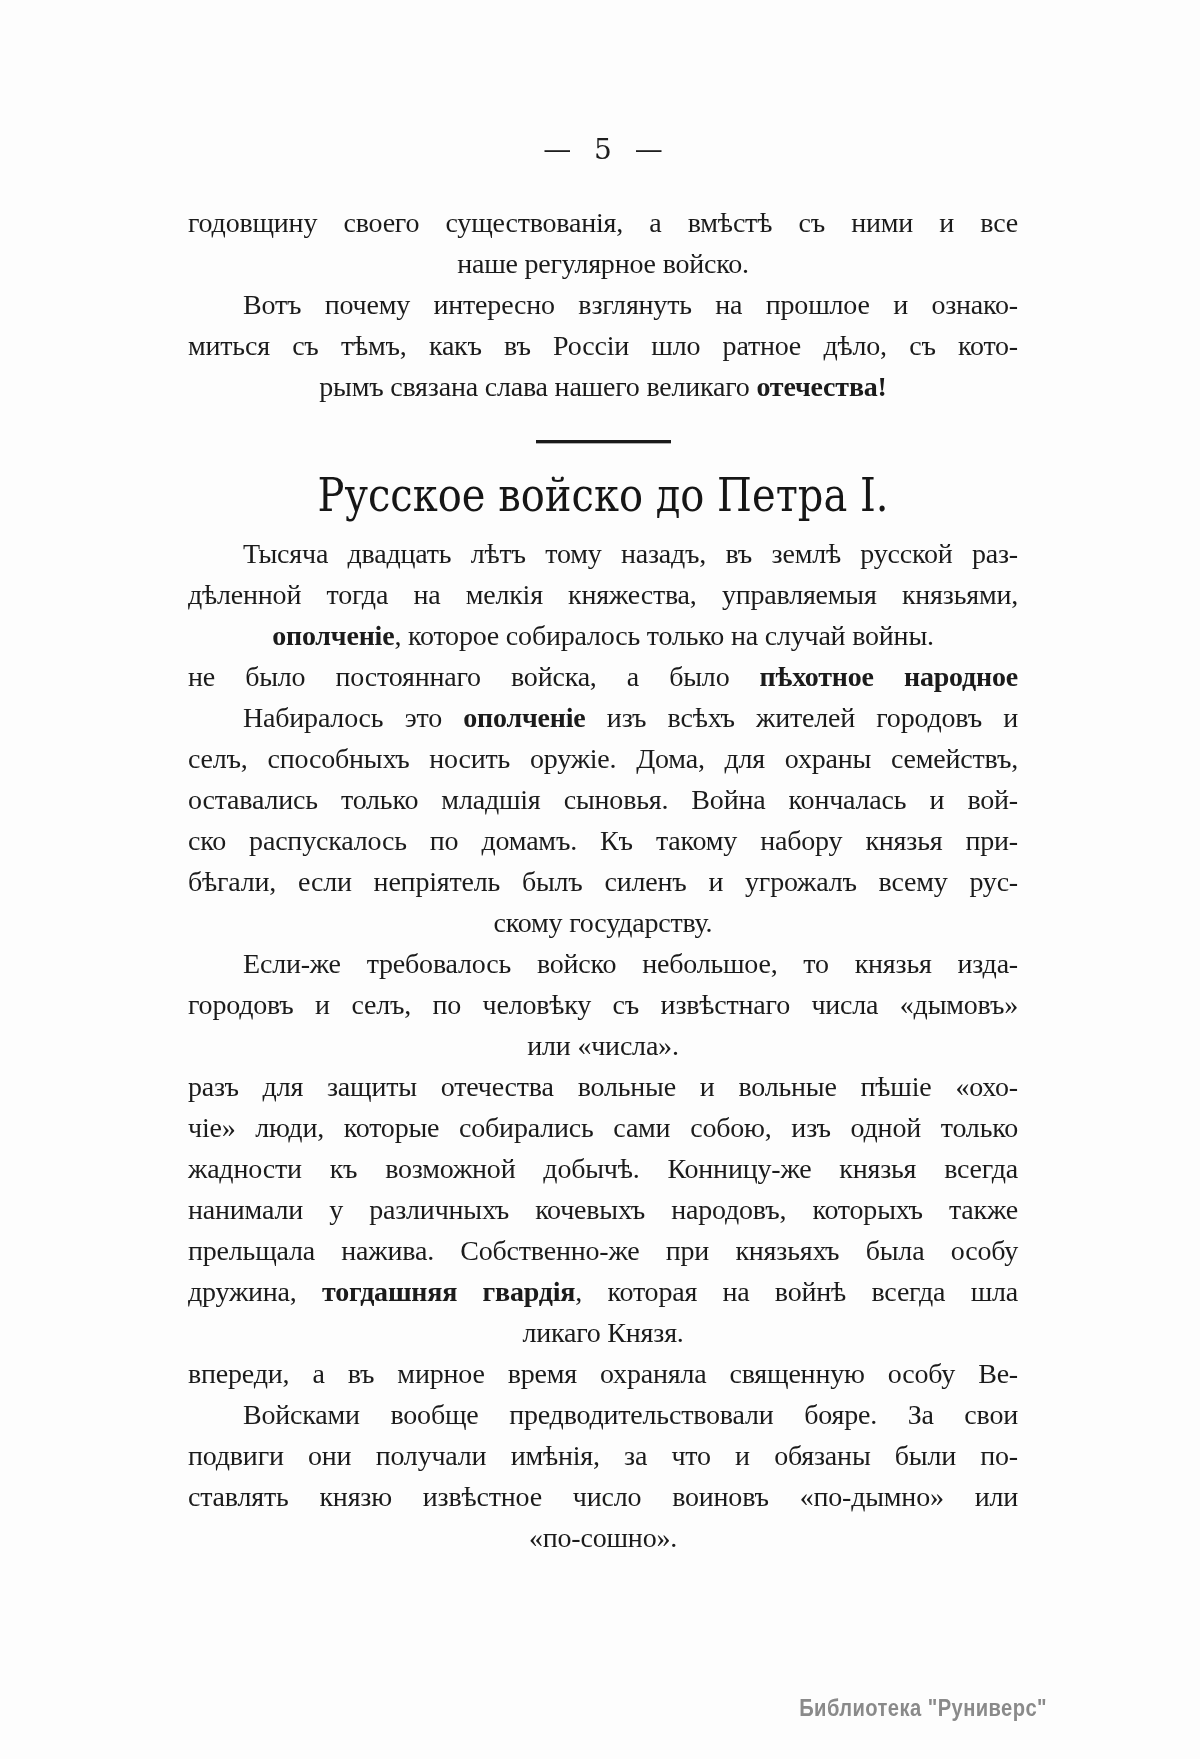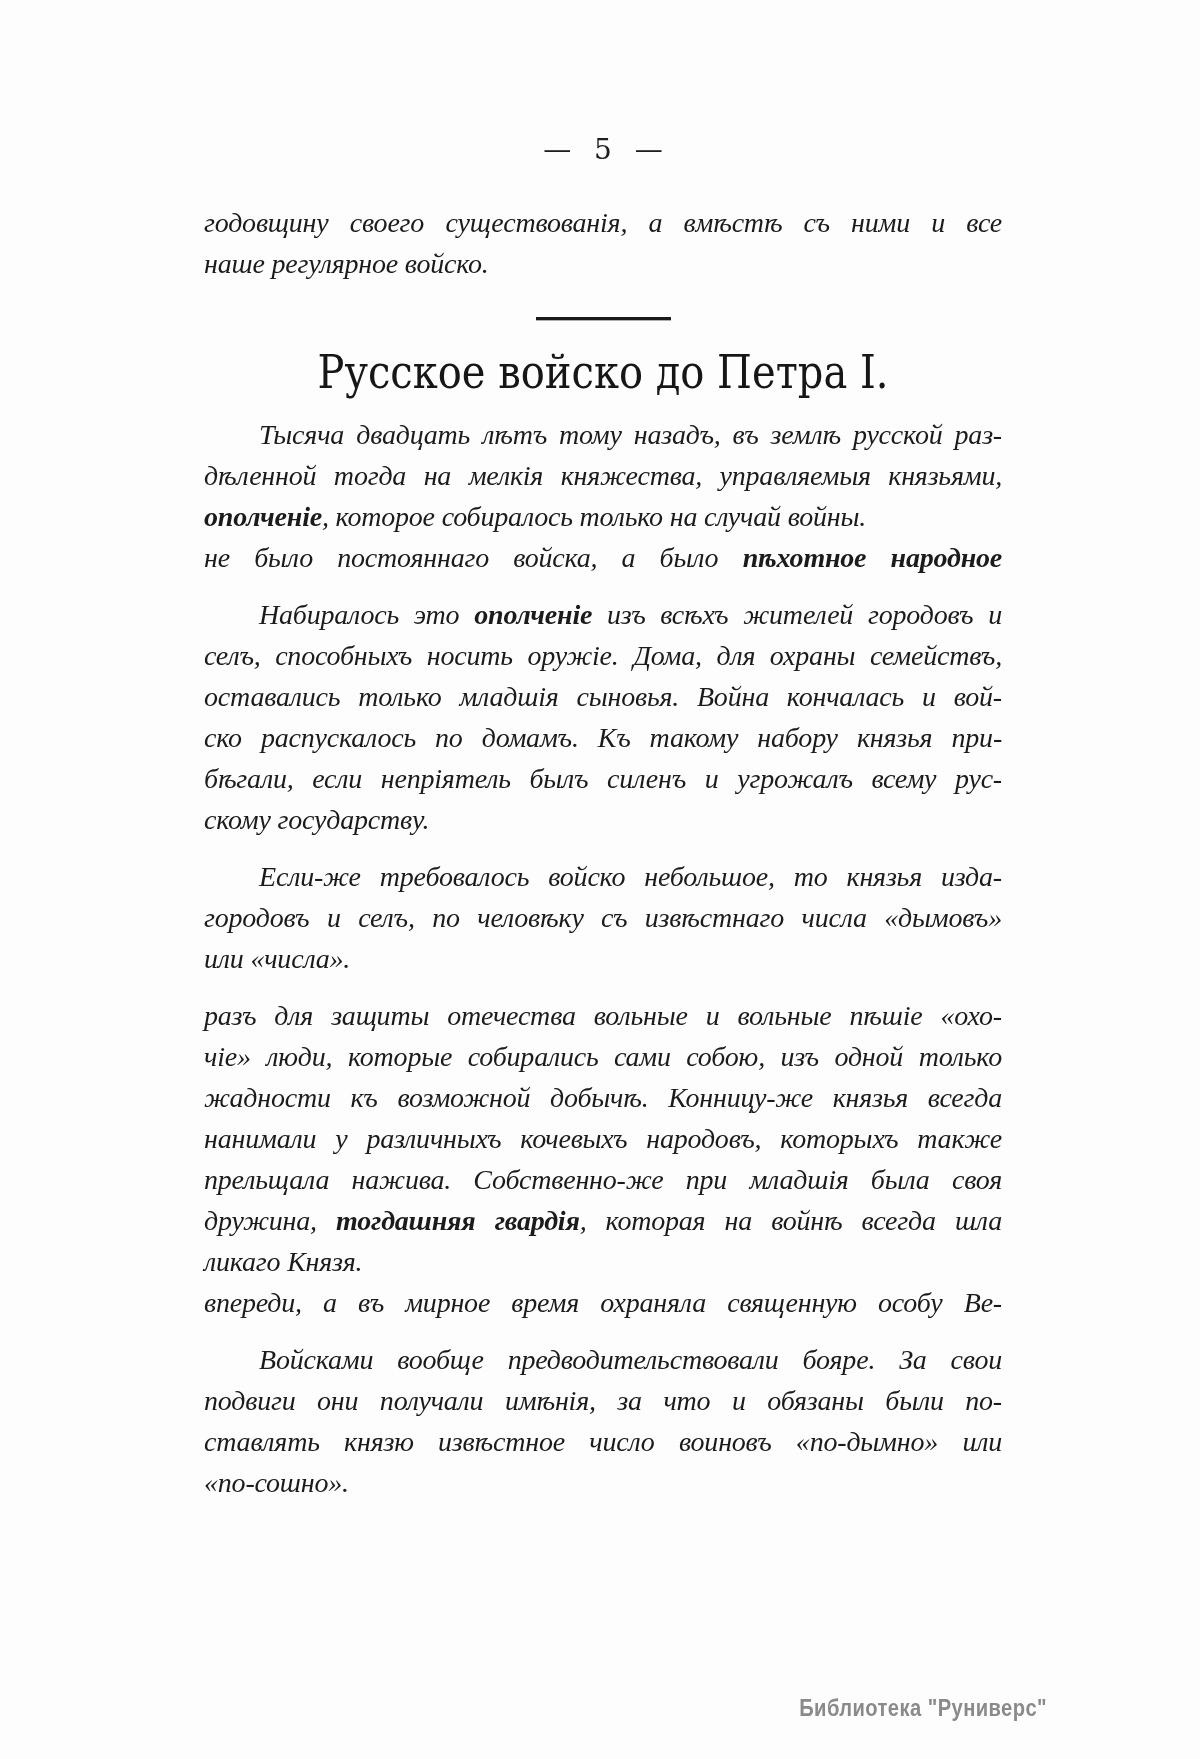--- a/index.html
+++ b/index.html
@@ -18,35 +18,35 @@
   }
   .page-number {
     text-align: center;
     font-family: "DejaVu Serif", serif;
     font-size: 28px;
     line-height: 36px;
     word-spacing: 14px;
     color: #1e1e1e;
     margin-bottom: 34px;
   }
-  .paragraph { margin: 16px; font-style: italic; }
+  .paragraph { margin: 0; }
   .line {
     height: 41px;
     line-height: 41px;
     font-size: 28px;
     letter-spacing: -0.2px;
     white-space: nowrap;
     color: #1b1b1b;
   }
   .line.just {
     text-align: justify;
     text-align-last: justify;
     text-justify: inter-word;
   }
-  .line.lastline { text-align: left; }
+  .line.lastline { text-align: center; }
   .line.indent { padding-left: 55px; }
   .line b { font-weight: bold; }
   .divider {
     width: 135px; height: 3px;
     background: #1a1a1a;
     margin: 33px auto 24px auto;
     box-shadow: 0 1px 0 rgba(26,26,26,0.35);
   }
   .heading {
     font-family: "DejaVu Serif", serif;
@@ -78,20 +78,25 @@
 <body>
 
 <div class="content">
   <div class="page-number">— 5 —</div>
 
   <div class="paragraphs">
       <div class="paragraph">
         <div class="line just"><span>годовщину своего существованія, а вмѣстѣ съ ними и все</span></div>
         <div class="line lastline"><span>наше регулярное войско.</span></div>
       </div>
+      <div class="paragraph">
+        <div class="line just indent"><span>Вотъ почему интересно взглянуть на прошлое и ознако-</span></div>
+        <div class="line just"><span>миться съ тѣмъ, какъ въ Россіи шло ратное дѣло, съ кото-</span></div>
+        <div class="line lastline"><span>рымъ связана слава нашего великаго </span><b>отечества!</b></div>
+      </div>
     </div>
 
   <div class="divider"></div>
 
   <h1 class="heading">Русское войско до Петра I.</h1>
 
   <div class="paragraphs">
       <div class="paragraph">
         <div class="line just indent"><span>Тысяча двадцать лѣтъ тому назадъ, въ землѣ русской раз-</span></div>
         <div class="line just"><span>дѣленной тогда на мелкія княжества, управляемыя князьями,</span></div>
@@ -109,21 +114,21 @@
       <div class="paragraph">
         <div class="line just indent"><span>Если-же требовалось войско небольшое, то князья изда-</span></div>
         <div class="line just"><span>городовъ и селъ, по человѣку съ извѣстнаго числа «дымовъ»</span></div>
         <div class="line lastline"><span>или «числа».</span></div>
       </div>
       <div class="paragraph">
         <div class="line just"><span>разъ для защиты отечества вольные и вольные пѣшіе «охо-</span></div>
         <div class="line just"><span>чіе» люди, которые собирались сами собою, изъ одной только</span></div>
         <div class="line just"><span>жадности къ возможной добычѣ. Конницу-же князья всегда</span></div>
         <div class="line just"><span>нанимали у различныхъ кочевыхъ народовъ, которыхъ также</span></div>
-        <div class="line just"><span>прельщала нажива. Собственно-же при младшія была своя</span></div>
+        <div class="line just"><span>прельщала нажива. Собственно-же при князьяхъ была особу</span></div>
         <div class="line just"><span>дружина, </span><b>тогдашняя гвардія</b><span>, которая на войнѣ всегда шла</span></div>
         <div class="line lastline"><span>ликаго Князя.</span></div>
         <div class="line just"><span>впереди, а въ мирное время охраняла священную особу Ве-</span></div>
       </div>
       <div class="paragraph">
         <div class="line just indent"><span>Войсками вообще предводительствовали бояре. За свои</span></div>
         <div class="line just"><span>подвиги они получали имѣнія, за что и обязаны были по-</span></div>
         <div class="line just"><span>ставлять князю извѣстное число воиновъ «по-дымно» или</span></div>
         <div class="line lastline"><span>«по-сошно».</span></div>
       </div>

